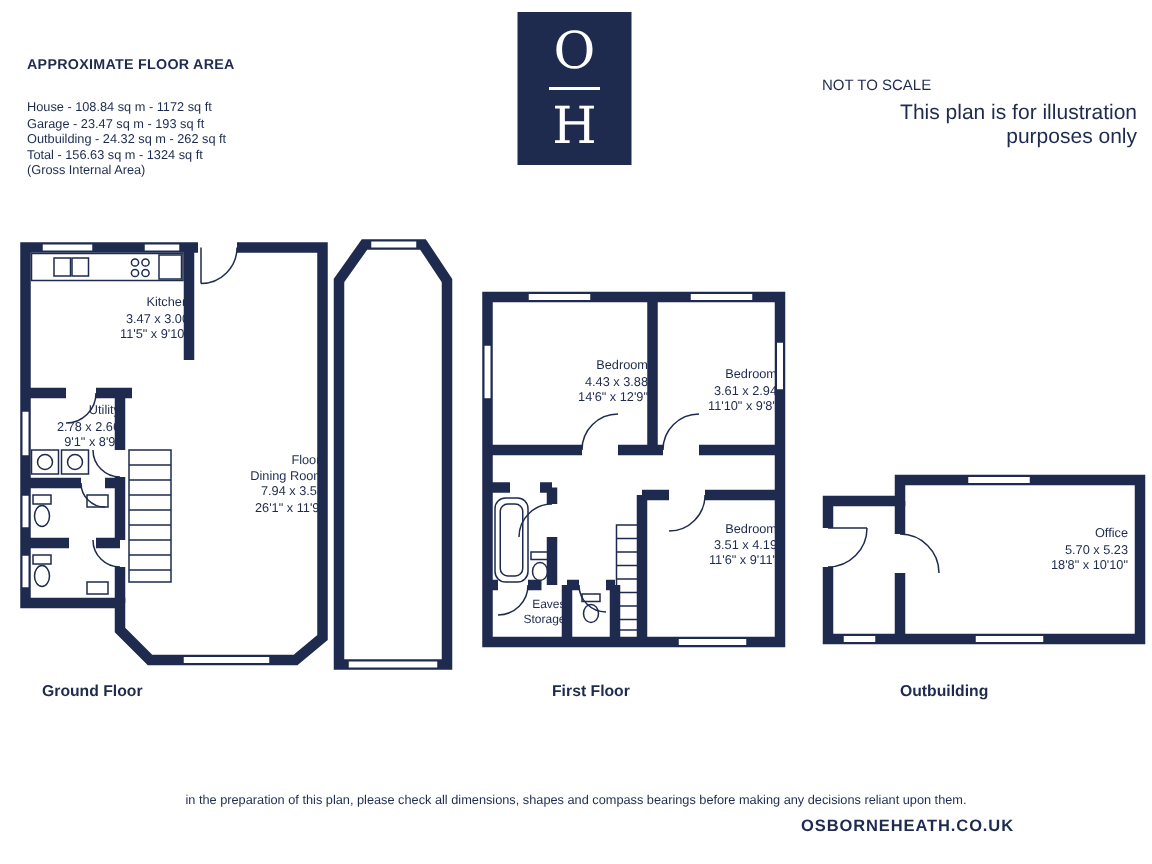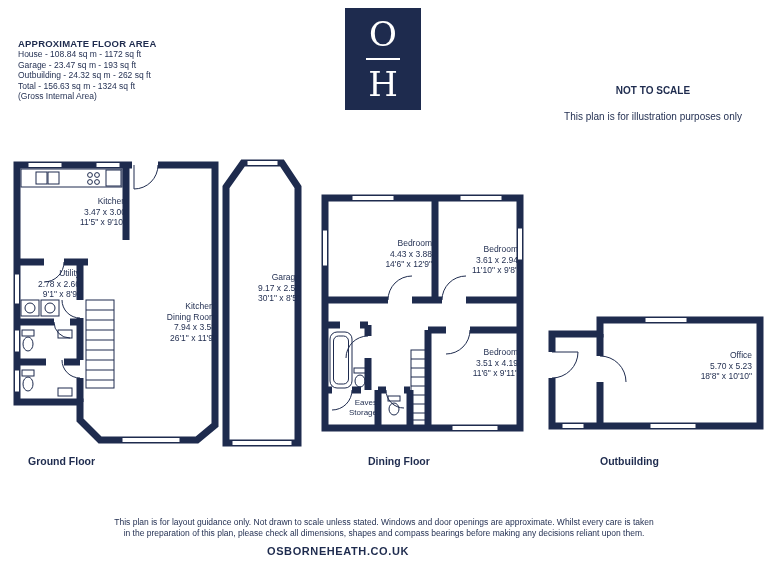--- a/index.html
+++ b/index.html
@@ -1,34 +1,34 @@
 <!DOCTYPE html>
 <html><head>
 <meta charset="utf-8">
 <style>
   html,body{margin:0;padding:0;background:#fff;}
   .canvas{position:relative;width:768px;height:576px;background:#ffffff;overflow:hidden;
           font-family:"Liberation Sans",sans-serif;color:#1e2b4e;}
   .abs{position:absolute;}
   
-  .fa-title{font-size:9.5px;font-weight:bold;letter-spacing:.2px;margin-bottom:0;}
+  .fa-title{font-size:9.5px;font-weight:bold;letter-spacing:.2px;margin-bottom:17px;}
   .fa-line{font-size:8.5px;line-height:10.5px;}
   .logo{background:#1e2b4e;display:flex;flex-direction:column;align-items:center;justify-content:center;}
   .logo .letter{color:#fff;font-family:"DejaVu Serif",serif;font-size:34px;line-height:1;}
   .logo .rule{width:34px;height:2px;background:#fff;margin:7px 0;}
-  .nts-title{font-size:10px;font-weight:bold;text-align:center;margin-top:33px;}
-  .nts-sub{font-size:10px;text-align:center;margin-top:15px;}
+  .nts-title{font-size:10px;font-weight:normal;text-align:left;}
+  .nts-sub{font-size:14px;text-align:right;margin-top:3px;}
   
   .room-label{text-align:right;font-size:8.5px;line-height:10.5px;}
   .room-label .ln{display:block;white-space:nowrap;}
   .room-label.small{font-size:8px;line-height:9.5px;}
   .floor-label{font-size:10.5px;font-weight:bold;}
   
   .footer-line{width:768px;text-align:center;font-size:8.5px;line-height:11px;}
-  .site{width:676px;text-align:center;font-size:11px;font-weight:bold;letter-spacing:.6px;}
+  .site{width:676px;text-align:right;font-size:11px;font-weight:bold;letter-spacing:.6px;}
   
   .wall{fill:none;stroke:#1e2b4e;stroke-width:7;}
   .thin{fill:none;stroke:#1e2b4e;stroke-width:1;}
   .win{fill:#ffffff;stroke:#1e2b4e;stroke-width:1;}
   .gapw{fill:#ffffff;stroke:none;}
 </style>
 </head>
 <body>
 
 <div class="canvas">
@@ -179,31 +179,26 @@
     <span class="ln">11'5" x 9'10"</span>
   </div>
 
   <div class="abs room-label" style="left:14px;top:268px;width:66px">
     <span class="ln">Utility</span>
     <span class="ln">2.78 x 2.66</span>
     <span class="ln">9'1" x 8'9"</span>
   </div>
 
   <div class="abs room-label" style="left:100px;top:301px;width:116px">
-    <span class="ln">Kitchen/</span>
+    <span class="ln">Floor/</span>
     <span class="ln">Dining Room</span>
     <span class="ln">7.94 x 3.58</span>
     <span class="ln">26'1" x 11'9"</span>
   </div>
 
-  <div class="abs room-label" style="left:224px;top:272px;width:76px">
-    <span class="ln">Garage</span>
-    <span class="ln">9.17 x 2.56</span>
-    <span class="ln">30'1" x 8'5"</span>
-  </div>
 
   <div class="abs room-label" style="left:330px;top:238px;width:102px">
     <span class="ln">Bedroom</span>
     <span class="ln">4.43 x 3.88</span>
     <span class="ln">14'6" x 12'9"</span>
   </div>
 
   <div class="abs room-label" style="left:438px;top:244px;width:80px">
     <span class="ln">Bedroom</span>
     <span class="ln">3.61 x 2.94</span>
@@ -221,20 +216,19 @@
     <span class="ln">Storage</span>
   </div>
 
   <div class="abs room-label" style="left:612px;top:350px;width:140px">
     <span class="ln">Office</span>
     <span class="ln">5.70 x 5.23</span>
     <span class="ln">18'8" x 10'10"</span>
   </div>
 
   <div class="abs floor-label" style="left:28px;top:455px;width:120px">Ground Floor</div>
-  <div class="abs floor-label" style="left:368px;top:455px;width:120px">Dining Floor</div>
+  <div class="abs floor-label" style="left:368px;top:455px;width:120px">First Floor</div>
   <div class="abs floor-label" style="left:600px;top:455px;width:126px">Outbuilding</div>
 
-  <div class="abs footer-line" style="left:0;top:517px">This plan is for layout guidance only. Not drawn to scale unless stated. Windows and door openings are approximate. Whilst every care is taken</div>
   <div class="abs footer-line" style="left:0;top:528px">in the preparation of this plan, please check all dimensions, shapes and compass bearings before making any decisions reliant upon them.</div>
   <div class="abs site" style="left:0;top:545px">OSBORNEHEATH.CO.UK</div>
 
 </div>
 
 </body></html>

